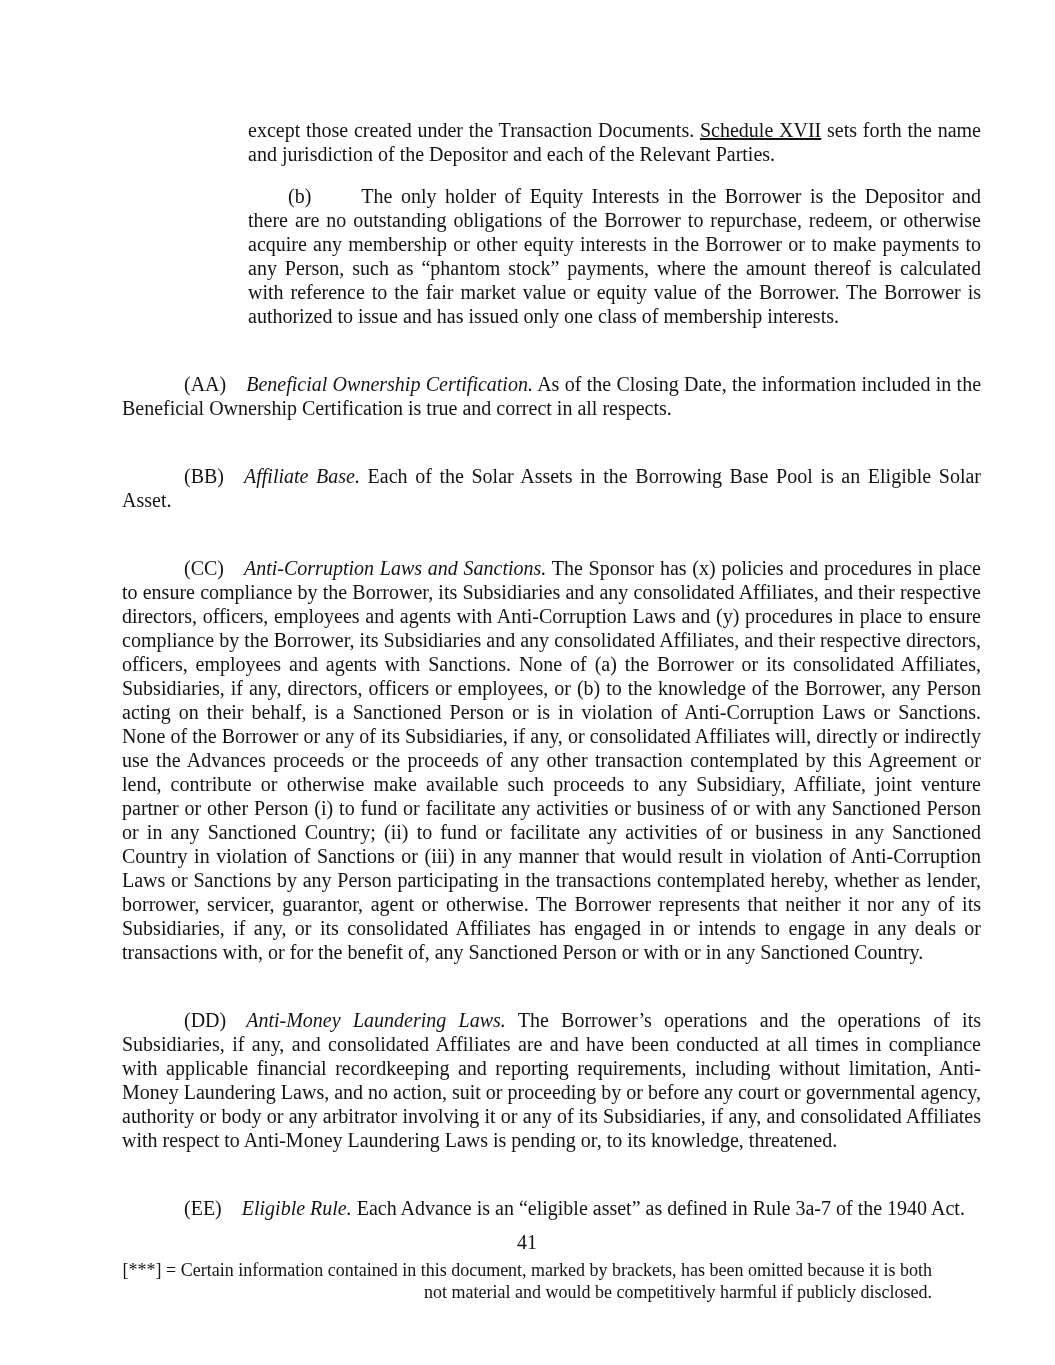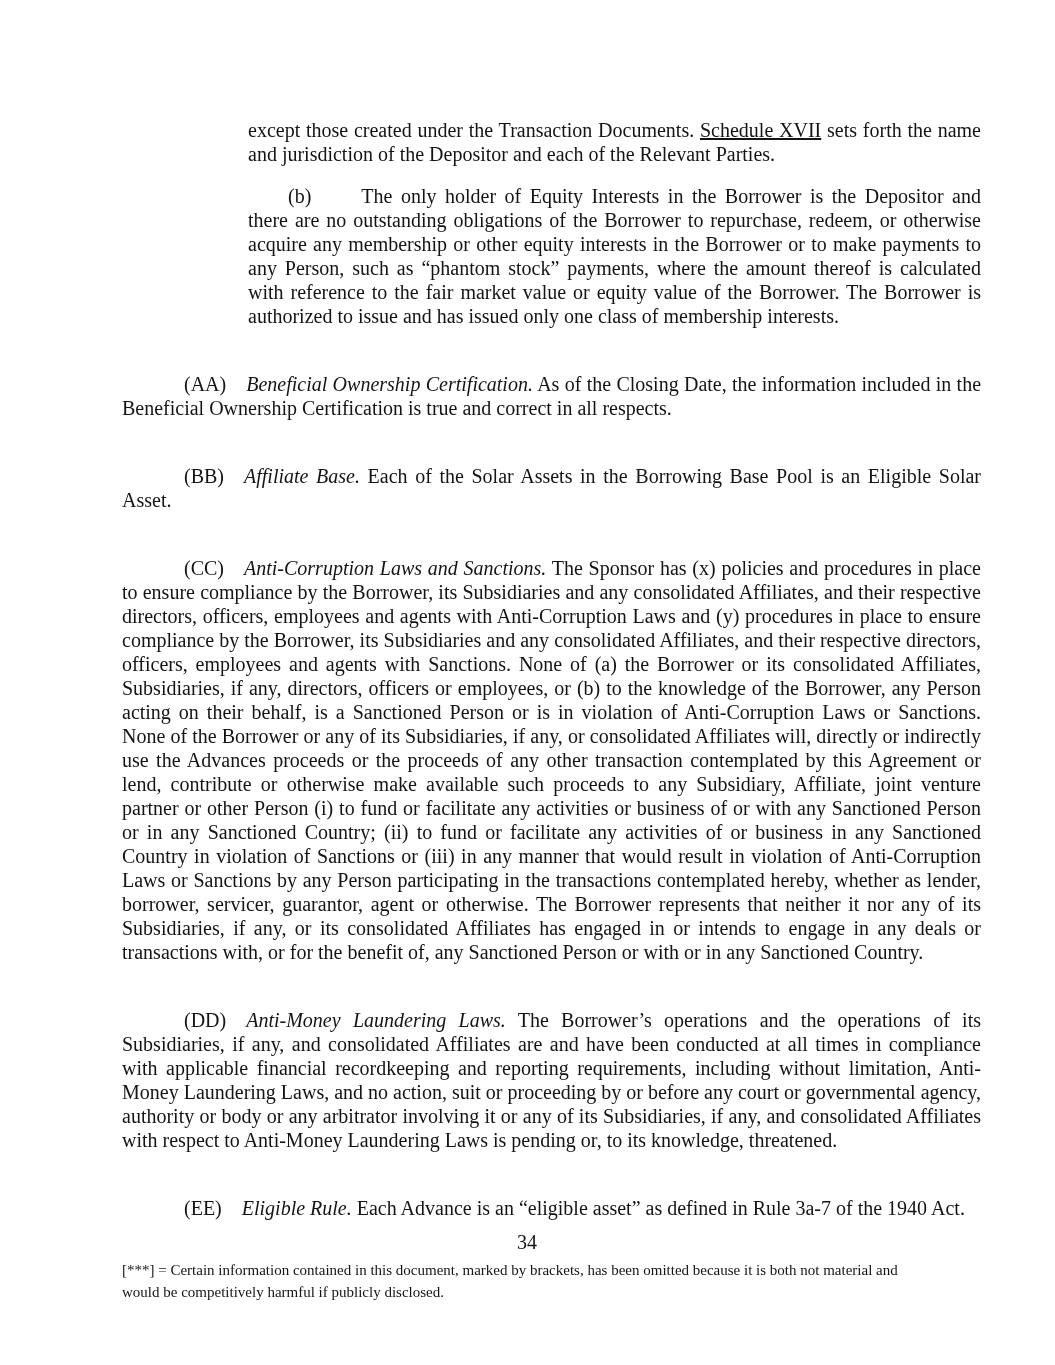--- a/index.html
+++ b/index.html
@@ -54,23 +54,23 @@
     right: 123px;
     top: 1230px;
   }
   .page-number {
     text-align: center;
     font-size: 20px;
     line-height: 24px;
   }
   .footnote {
     margin-top: 6px;
-    font-size: 15px;
+    font-size: 18px;
     line-height: 21.5px;
-    text-align: left;
+    text-align: right;
   }
 </style>
 </head>
 <body>
 
 <div class="page">
 
   <main>
 
     <p class="para indented-block">
@@ -97,17 +97,17 @@
       <span>(DD)</span><span class="tab"></span><i>Anti-Money Laundering Laws.</i><span>  The Borrower’s operations and the operations of its Subsidiaries, if any, and consolidated Affiliates are and have been conducted at all times in compliance with applicable financial recordkeeping and reporting requirements, including without limitation, Anti-Money Laundering Laws, and no action, suit or proceeding by or before any court or governmental agency, authority or body or any arbitrator involving it or any of its Subsidiaries, if any, and consolidated Affiliates with respect to Anti-Money Laundering Laws is pending or, to its knowledge, threatened.</span>
     </p>
 
     <p class="para first-indent">
       <span>(EE)</span><span class="tab"></span><i>Eligible Rule.</i><span>  Each Advance is an “eligible asset” as defined in Rule 3a-7 of the 1940 Act.</span>
     </p>
 
   </main>
 
   <div class="page-footer">
-    <div class="page-number">34</div>
+    <div class="page-number">41</div>
     <div class="footnote">[***] = Certain information contained in this document, marked by brackets, has been omitted because it is both not material and would be competitively harmful if publicly disclosed.</div>
   </div>
 
 </div>
 
 </body></html>

